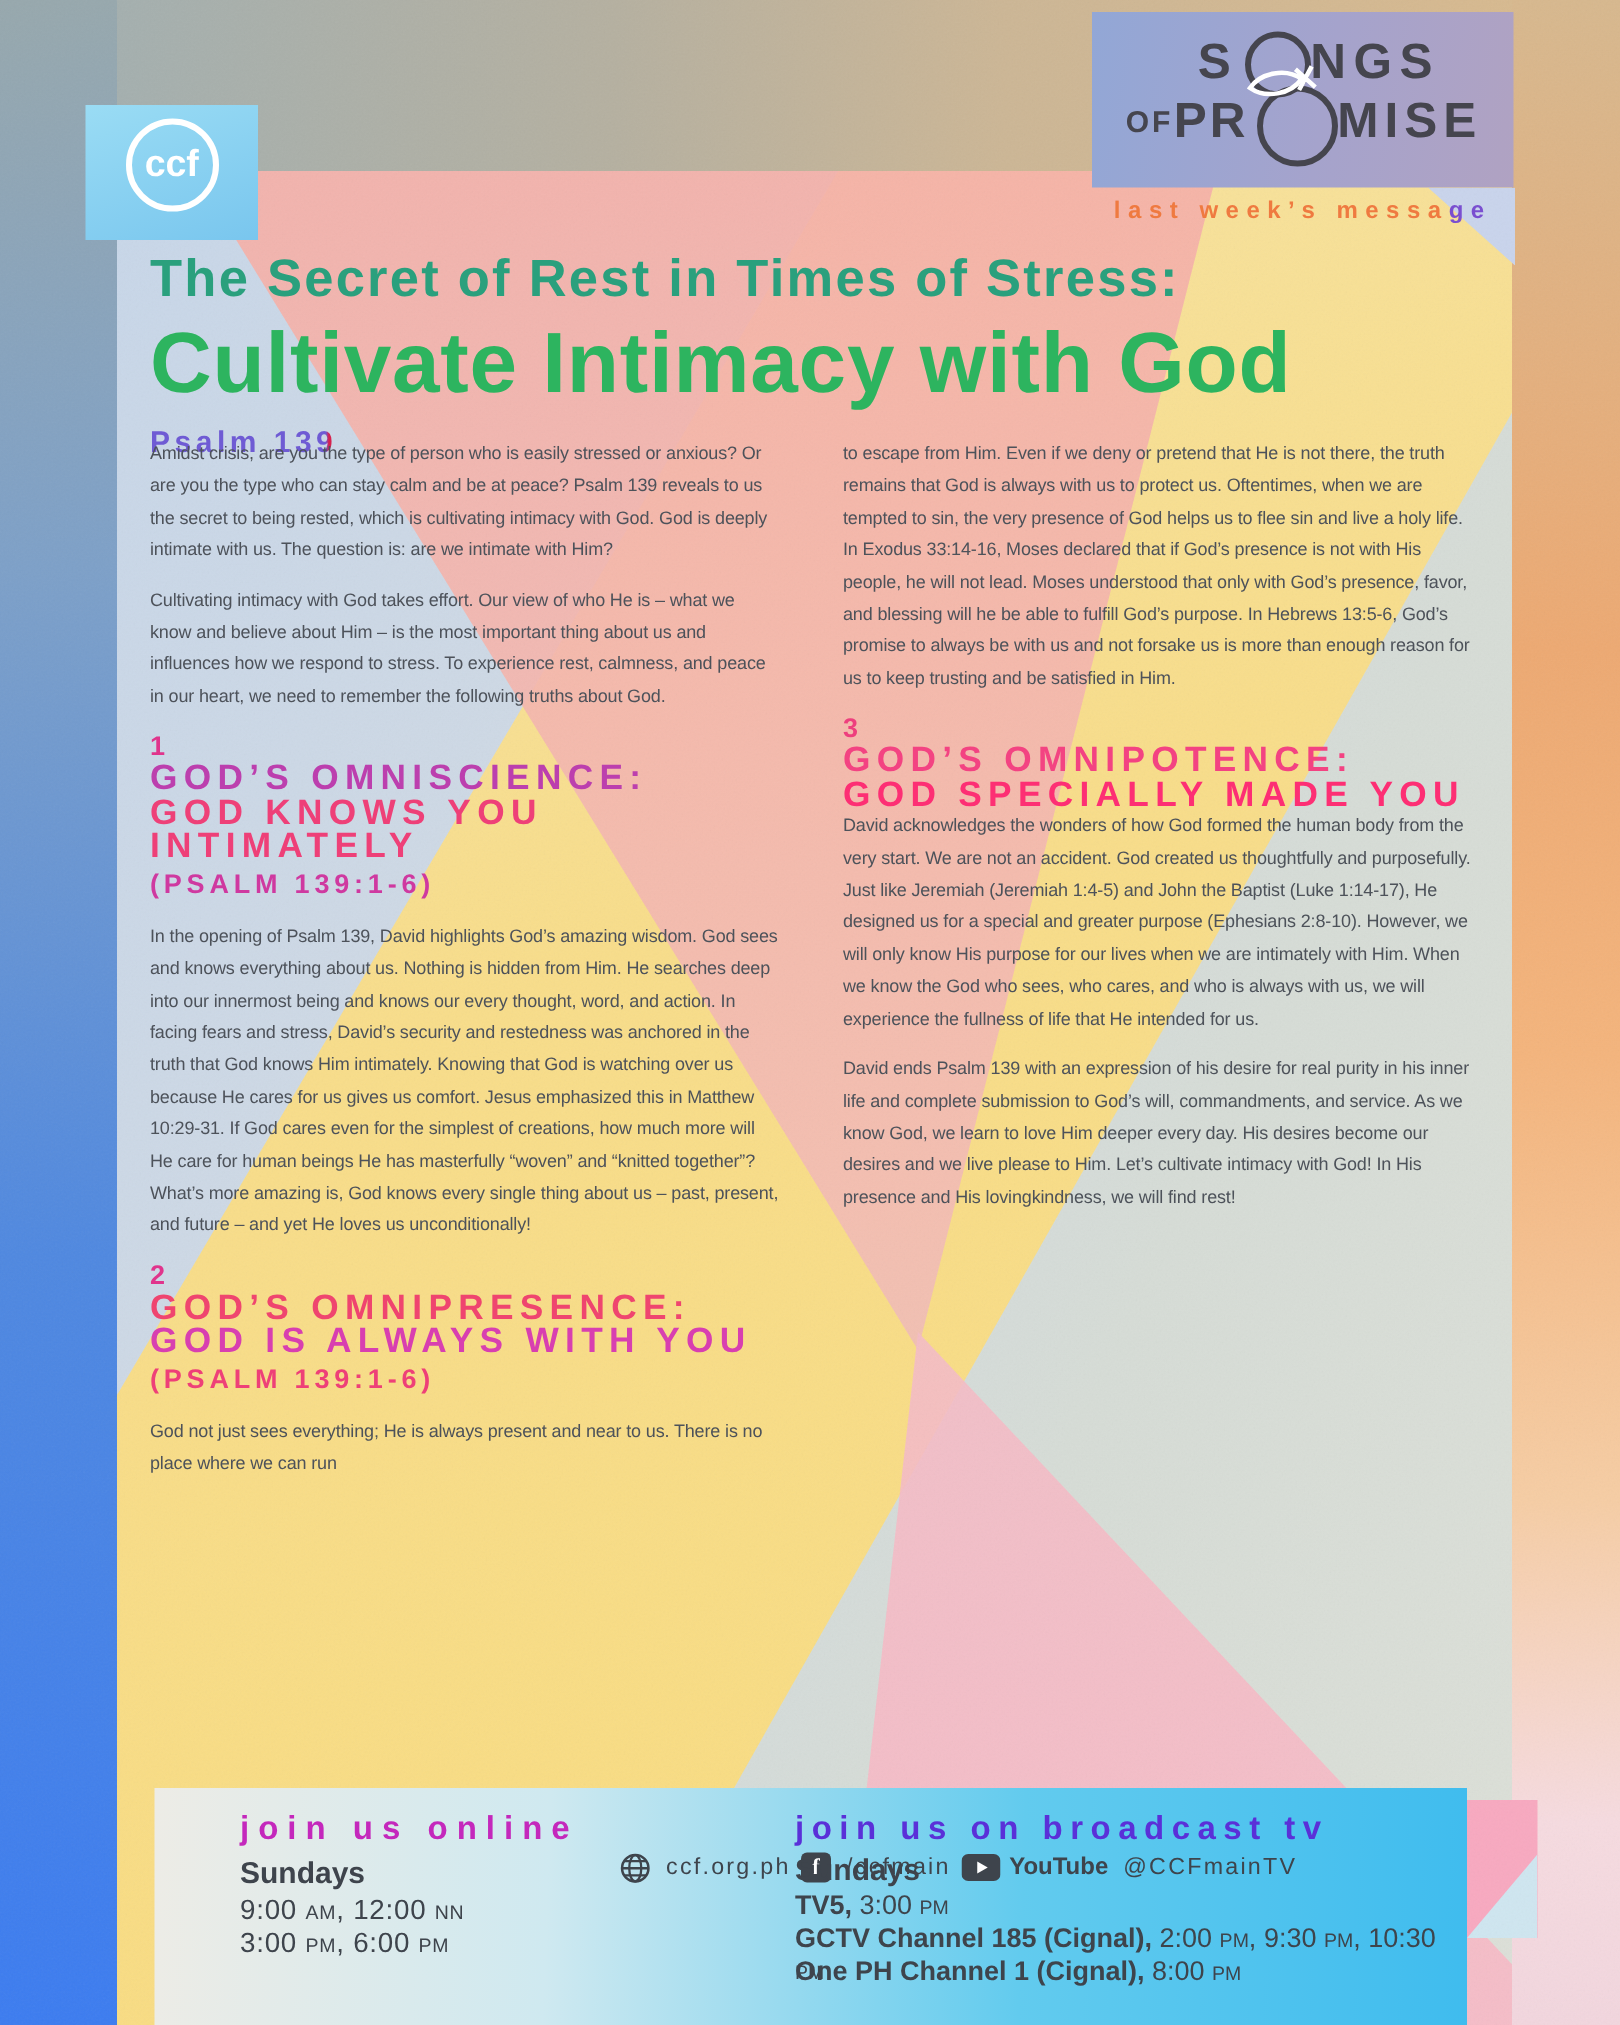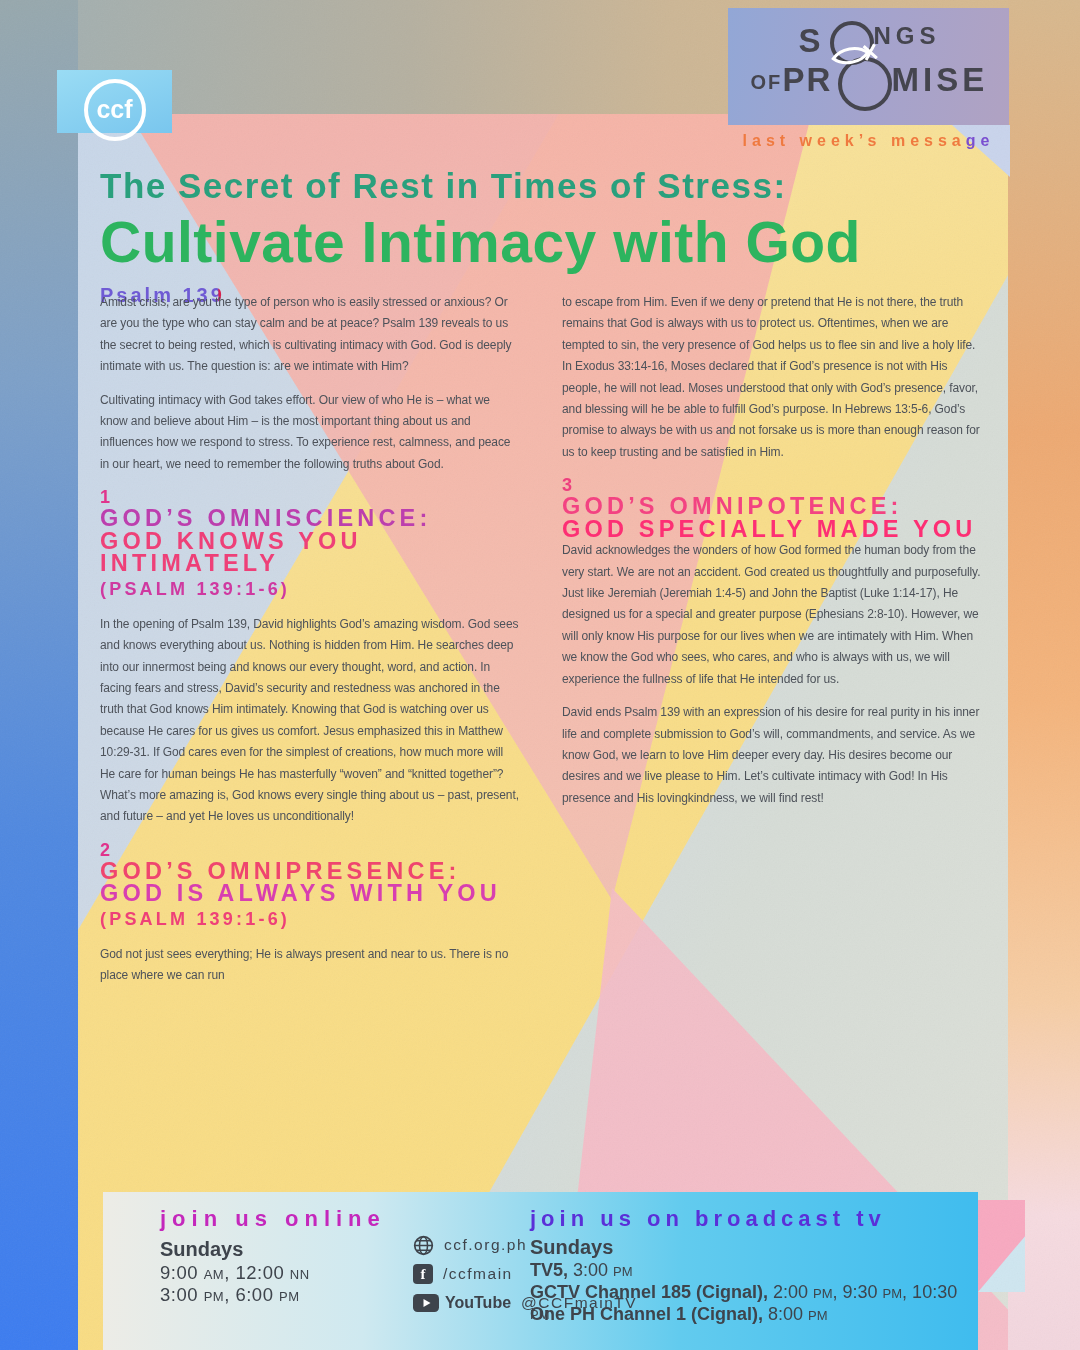--- a/index.html
+++ b/index.html
@@ -23,32 +23,32 @@
     background:linear-gradient(180deg,#97a8ad 0%,#7da0c8 28%,#4f88e0 62%,#3c7cf0 100%);}
   .shape-rightband{left:1008px;top:0;width:72px;height:1350px;
     background:linear-gradient(180deg,#d7b88e 0%,#eda972 32%,#f4b47c 52%,#f6cda4 74%,#f6dbe0 90%,#f2d6de 100%);}
   .shape-lavender-wedge{left:952px;top:125px;width:58px;height:52px;
     clip-path:polygon(0 0,100% 0,100% 100%);background:#c9d4ec;}
   .deco-pinksq{left:978px;top:1200px;width:47px;height:92px;background:#f8a9c0;}
   .deco-bluetri{left:0;top:24px;width:47px;height:68px;
     clip-path:polygon(0 100%,100% 18%,100% 100%);background:#cfe6f0;}
   .grain{position:absolute;left:0;top:0;width:1080px;height:1350px;opacity:.055;z-index:3;pointer-events:none;}
   
-  .ccf-block{left:57px;top:70px;width:115px;height:63px;z-index:4;
+  .ccf-block{left:57px;top:70px;width:115px;height:90px;z-index:4;
     background:linear-gradient(160deg,#9adcf4,#79c6ee);}
   .ccf-circle{width:54px;height:54px;border:4px solid #fff;border-radius:50%;margin:9px auto 0;
     color:#fff;font-weight:bold;font-size:25px;text-align:center;line-height:52px;letter-spacing:0;}
   .banner{left:728px;top:8px;width:281px;height:117px;z-index:4;
     background:linear-gradient(100deg,#92a7d6 0%,#a5a3cc 55%,#b0a2c2 100%);}
   .sop{position:relative;width:252px;height:96px;margin:10px auto 0;color:#45454e;font-weight:bold;}
   .sop span{position:absolute;}
   .sop .c{position:absolute;border:4px solid #45454e;border-radius:50%;background:transparent;}
   .sop-s{left:56px;top:4px;font-size:33px;}
   .sop-c1{left:87px;top:3px;width:36px;height:36px;}
-  .sop-ngs{left:131px;top:4px;font-size:24px;letter-spacing:5px;}
+  .sop-ngs{left:131px;top:4px;font-size:33px;letter-spacing:5px;}
   .sop-of{left:8px;top:53px;font-size:20px;letter-spacing:2px;}
   .sop-pr{left:40px;top:43px;font-size:33px;letter-spacing:2px;}
   .sop-c2{left:95px;top:39px;width:46px;height:46px;}
   .sop-mise{left:149px;top:43px;font-size:33px;letter-spacing:4px;}
   .sop-fish{position:absolute;left:86px;top:26px;transform:rotate(-10deg);}
   .tagline{left:728px;top:132px;width:281px;text-align:center;z-index:4;
     font-size:16px;font-weight:bold;letter-spacing:5px;color:#ef7a40;}
   .tagline .tl-end{color:#7a4fd0;}
   .title{left:100px;top:166px;width:900px;z-index:4;}
   .t1{font-size:35px;font-weight:bold;color:#2aa07d;letter-spacing:1.5px;}
@@ -70,21 +70,21 @@
   
   .panel{left:103px;top:1192px;width:875px;height:176px;z-index:4;
     background:linear-gradient(92deg,#edece6 0%,#cfe9f0 30%,#62cbee 66%,#3fbcee 100%);}
   .panel .abs{position:absolute;}
   .fo-head{left:57px;top:14px;font-size:22px;font-weight:bold;letter-spacing:6px;color:#c428bc;}
   .br-head{left:427px;top:14px;font-size:22px;font-weight:bold;letter-spacing:5px;color:#5a30d8;}
   .f-day{font-size:20px;font-weight:bold;color:#3e444c;}
   .fo-day{left:57px;top:46px;} .br-day{left:427px;top:44px;}
   .f-time{font-size:18.5px;color:#3e444c;font-variant:small-caps;letter-spacing:.5px;}
   .fo-t1{left:57px;top:70px;} .fo-t2{left:57px;top:92px;}
-  .links{left:310px;top:42px;display:flex;flex-direction:column;gap:7px;}
+  .links{left:310px;top:42px;display:flex;flex-direction:row;gap:7px;}
   .link-row{display:flex;align-items:center;gap:10px;height:22px;}
   .link-label{font-size:15.5px;letter-spacing:1.5px;color:#3e444c;}
   .yt-word{font-size:16px;font-weight:bold;color:#3e444c;letter-spacing:0;margin-left:-4px;}
   .fbsq{width:20px;height:20px;background:#3e444c;border-radius:4px;color:#fff;
     font-weight:bold;font-size:15px;text-align:center;line-height:20px;font-family:"Liberation Serif",serif;}
   .br-line{font-size:18px;color:#3e444c;}
   .br-line b{font-weight:bold;}
   .br-line .sc{font-variant:small-caps;}
   .br-l1{left:427px;top:68px;} .br-l2{left:427px;top:90px;} .br-l3{left:427px;top:112px;}
 </style>

